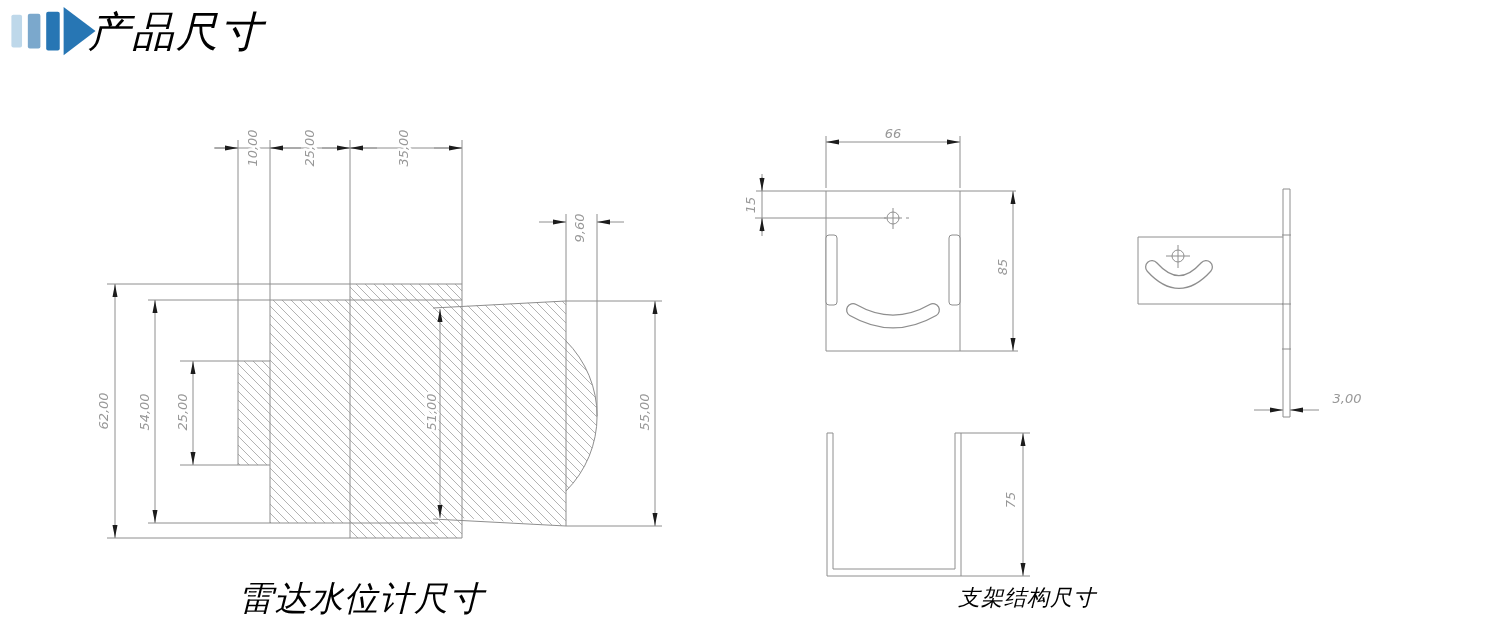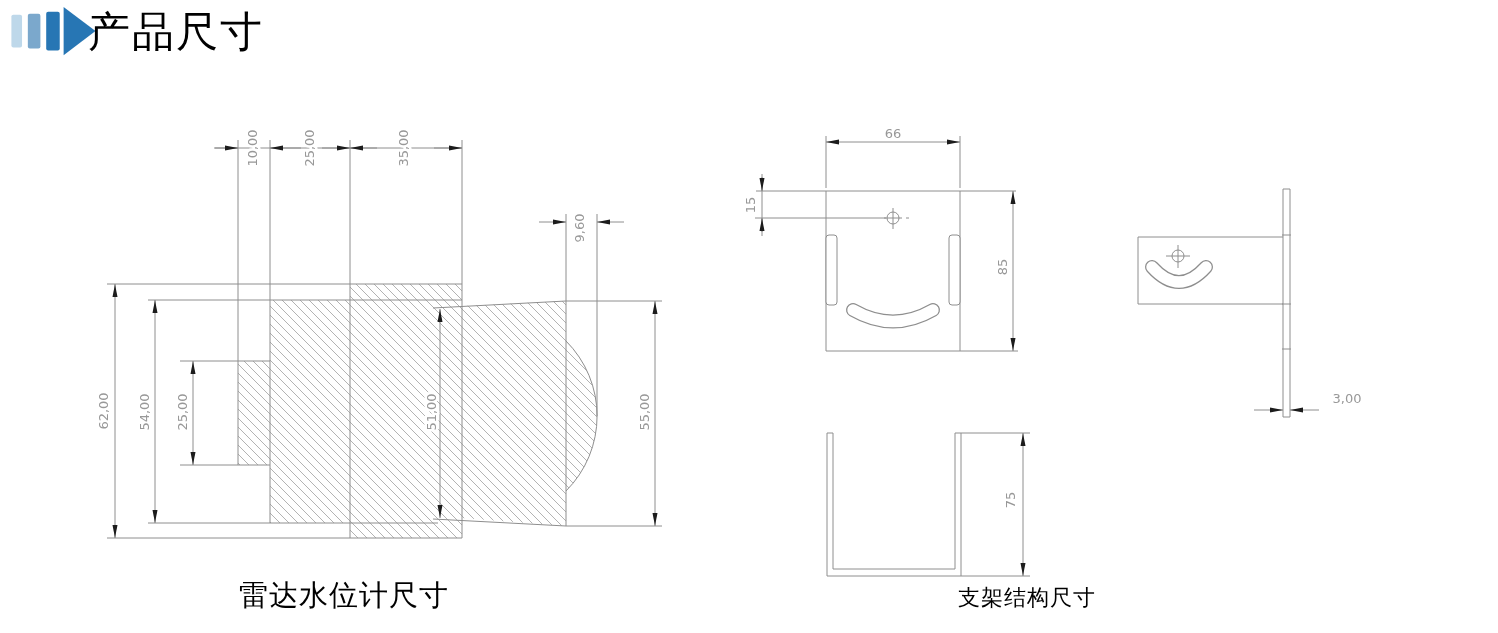--- a/index.html
+++ b/index.html
@@ -1,23 +1,23 @@
 <!DOCTYPE html>
 <html><head>
 <meta charset="utf-8">
 <style>
   html,body{margin:0;padding:0;background:#ffffff;}
   .page{position:relative;width:1498px;height:633px;background:#ffffff;overflow:hidden;
-        font-family:"DejaVu Sans","Liberation Sans",sans-serif;}
+        font-family:"DejaVu Sans","Liberation Sans",sans-serif;font-style:italic;}
   .header{position:absolute;left:0;top:0;width:100%;height:66px;}
   .title-icon{position:absolute;left:6px;top:5px;width:92px;height:58px;}
   .page-title{position:absolute;left:88px;top:4px;font-size:42px;line-height:56px;
               font-weight:500;color:#000;letter-spacing:2px;white-space:nowrap;}
   .drawing-svg{position:absolute;left:0;top:0;width:1498px;height:633px;}
-  .caption{position:absolute;font-size:29px;font-weight:500;color:#000;
+  .caption{position:absolute;font-size:34px;font-weight:500;color:#000;
            letter-spacing:1px;white-space:nowrap;}
   .caption-left{left:239px;top:576px;}
   .caption-right{left:958px;top:583px;font-size:22px;}
   
   .ln{stroke:#8e8e8e;stroke-width:1;fill:none;}
   .hatch-area{fill:url(#hatch);stroke:none;}
   .dimtxt{font-family:"DejaVu Sans","Liberation Sans",sans-serif;font-size:13px;fill:#989898;
           paint-order:stroke fill;stroke:#ffffff;stroke-width:5px;stroke-linejoin:round;}
   .slot{fill:#ffffff;stroke:#8e8e8e;stroke-width:1;}
   .smile-outer{stroke:#8e8e8e;stroke-width:14;fill:none;stroke-linecap:round;}

